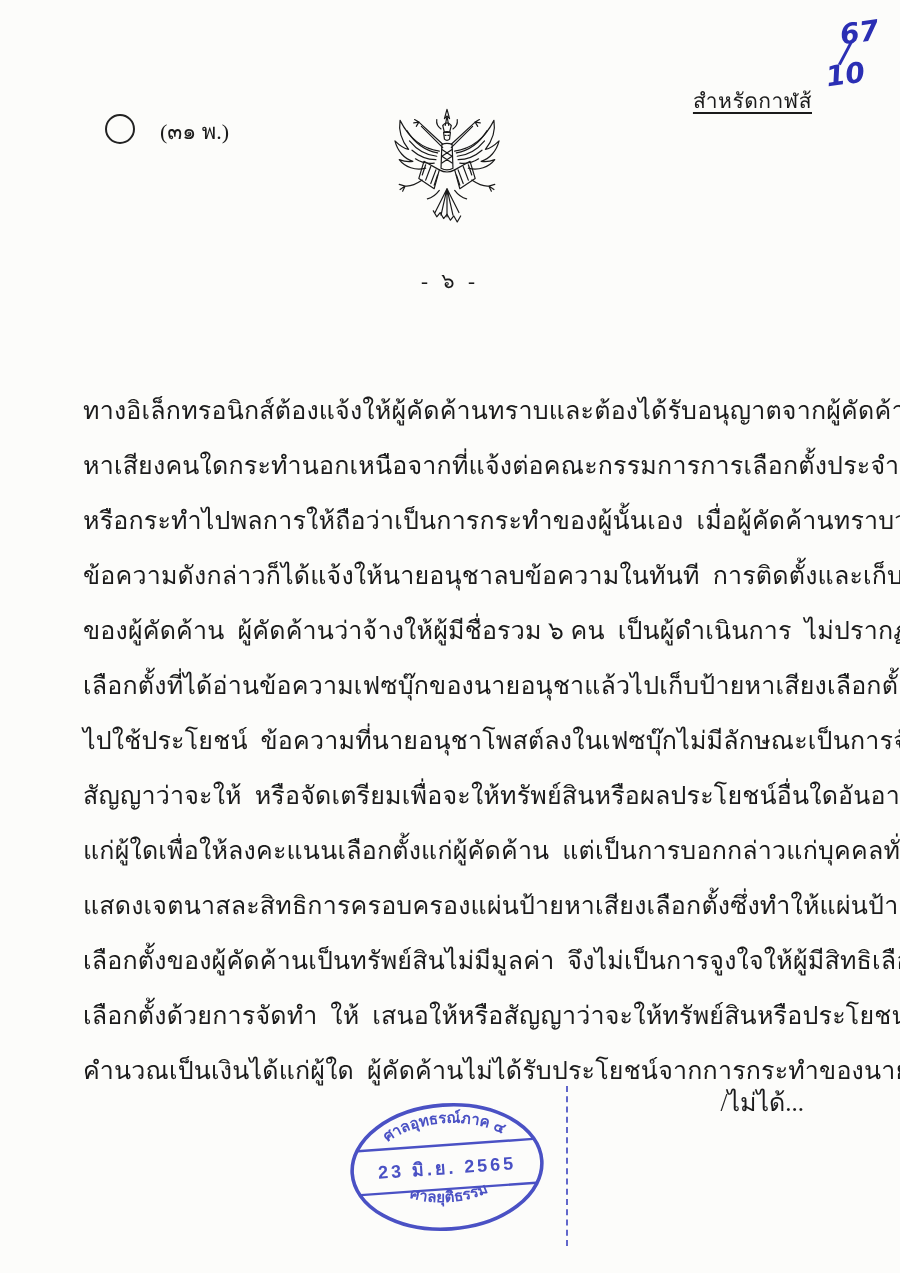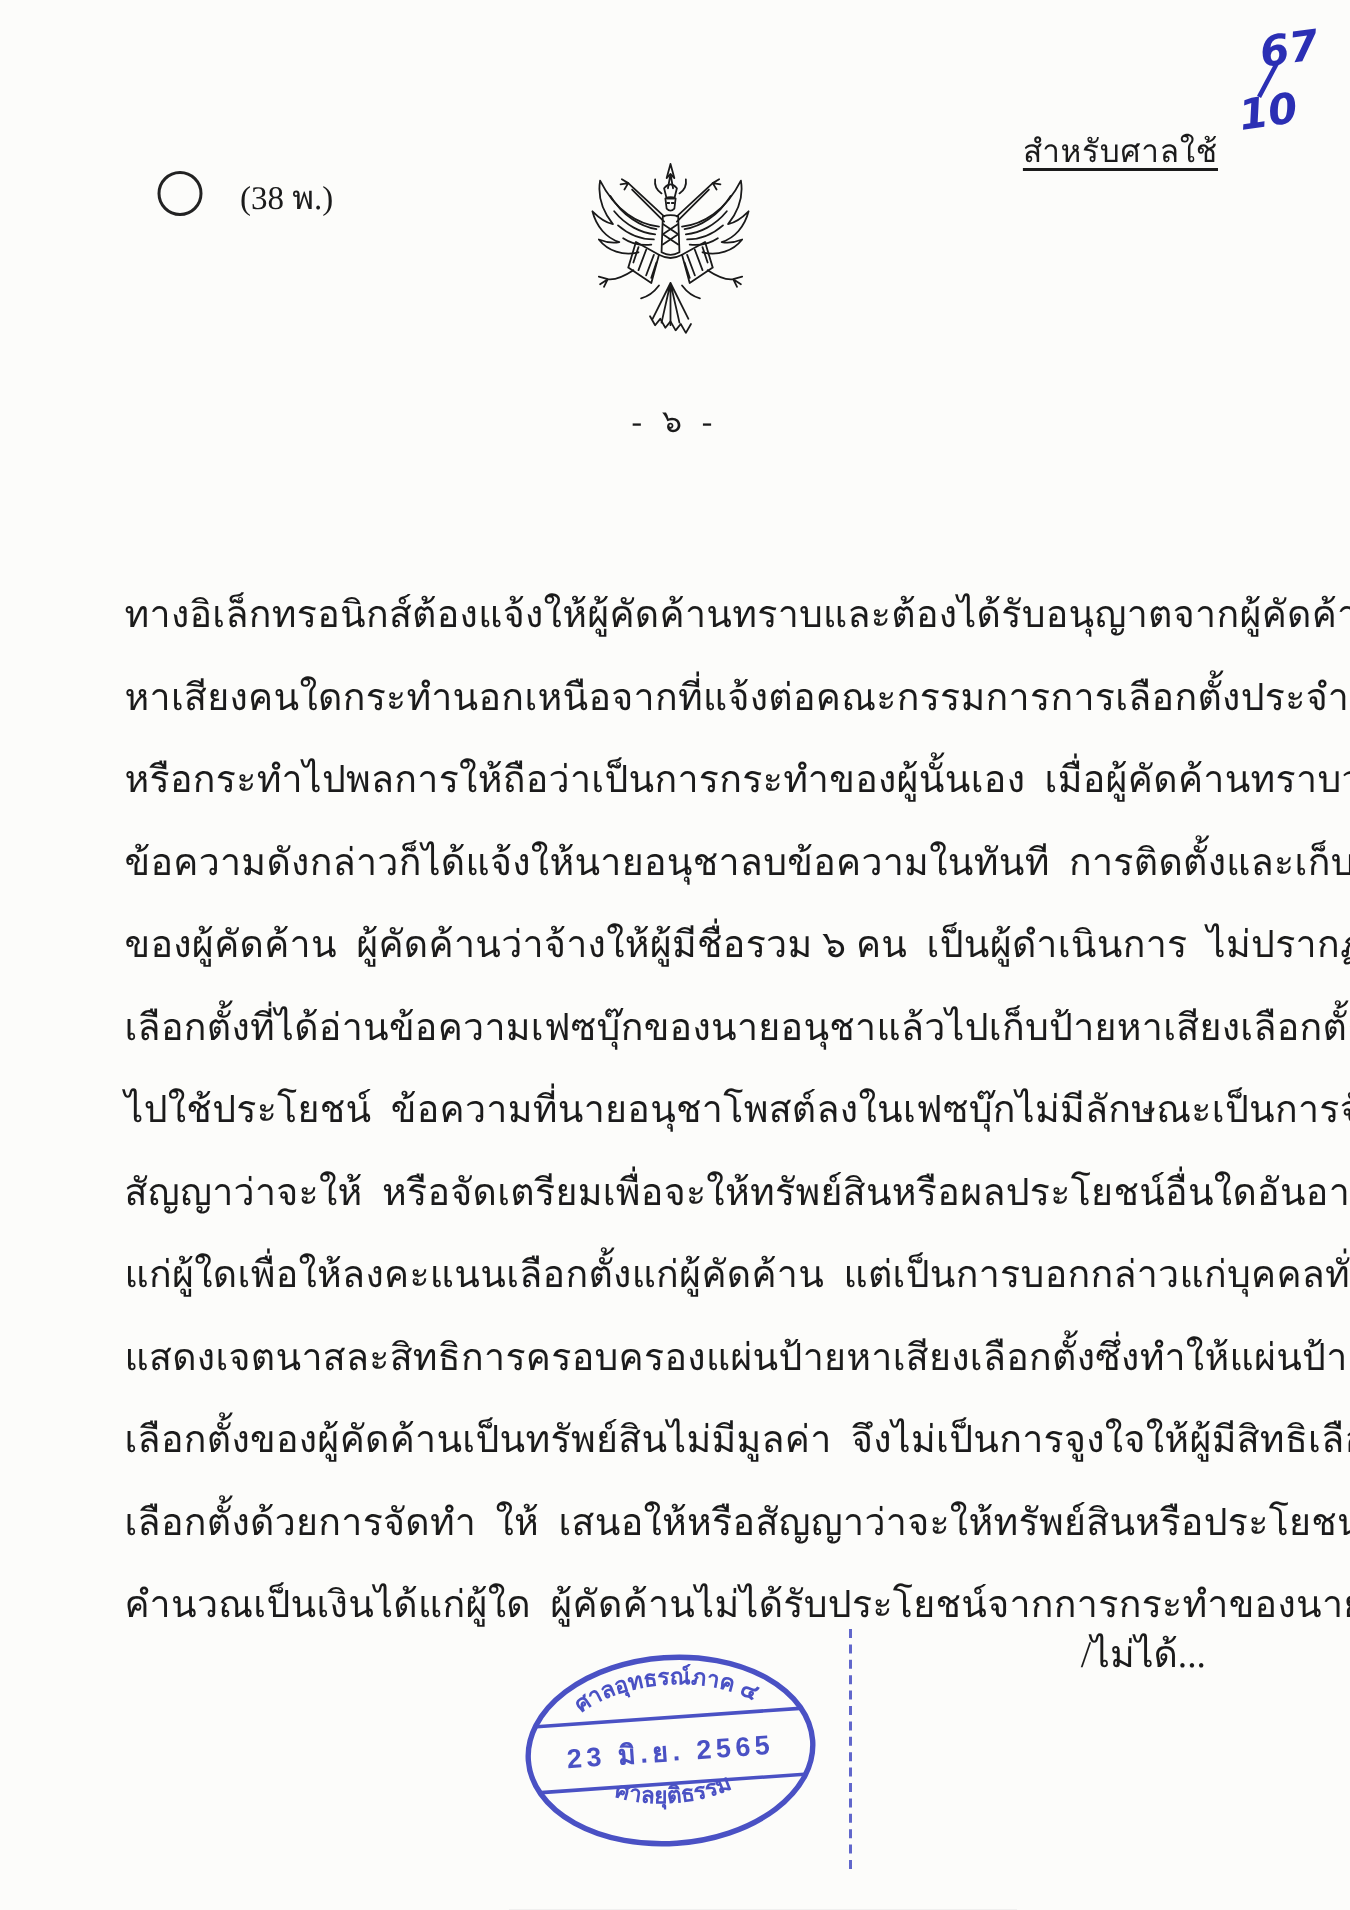--- a/index.html
+++ b/index.html
@@ -66,24 +66,24 @@
 <body>
 
 <div class="page">
 
   <div class="handnote">
     <span class="hn-num">67</span>
     <span class="hn-slash"></span>
     <span class="hn-den">10</span>
   </div>
 
-  <div class="usage-label">สำหรับศาลใช้</div>
+  <div class="usage-label">สำหรัดกาฬส้</div>
 
   <div class="circle-mark"></div>
-  <div class="form-code">(38 พ.)</div>
+  <div class="form-code">(๓๑ พ.)</div>
 
   <svg class="garuda" viewBox="0 0 150 160" aria-hidden="true">
     <g stroke="#1a1a1a" fill="none" stroke-width="1.4" stroke-linecap="round" stroke-linejoin="round">
 
       <path d="M75 3 L72 14 L75 11 L78 14 Z"></path>
       <path d="M75 11 L73 22 M75 11 L77 22"></path>
       <path d="M70 22 Q75 16 80 22 L78 30 L72 30 Z"></path>
 
       <path d="M71 30 Q75 28 79 30 L78 38 Q75 41 72 38 Z"></path>
       <path d="M72.5 33.5 H74 M76 33.5 H77.5"></path>

